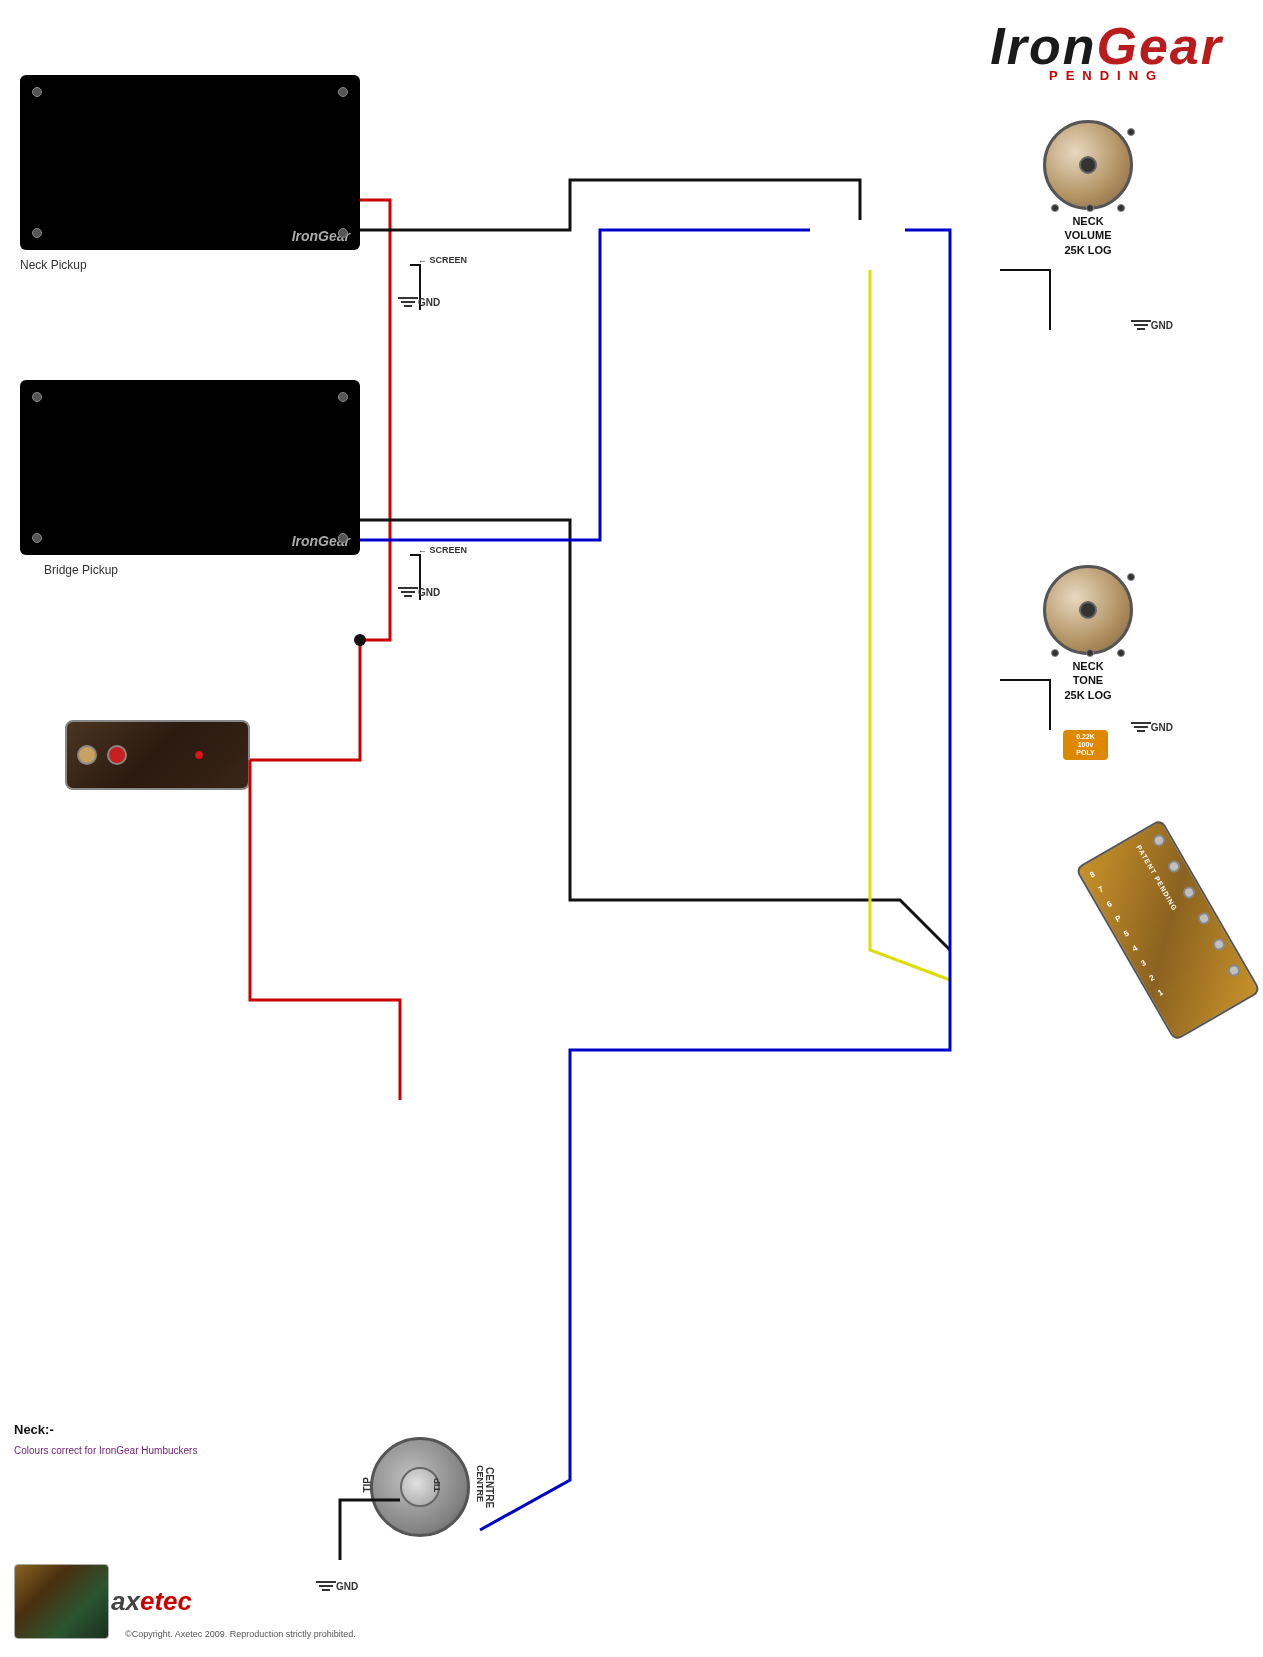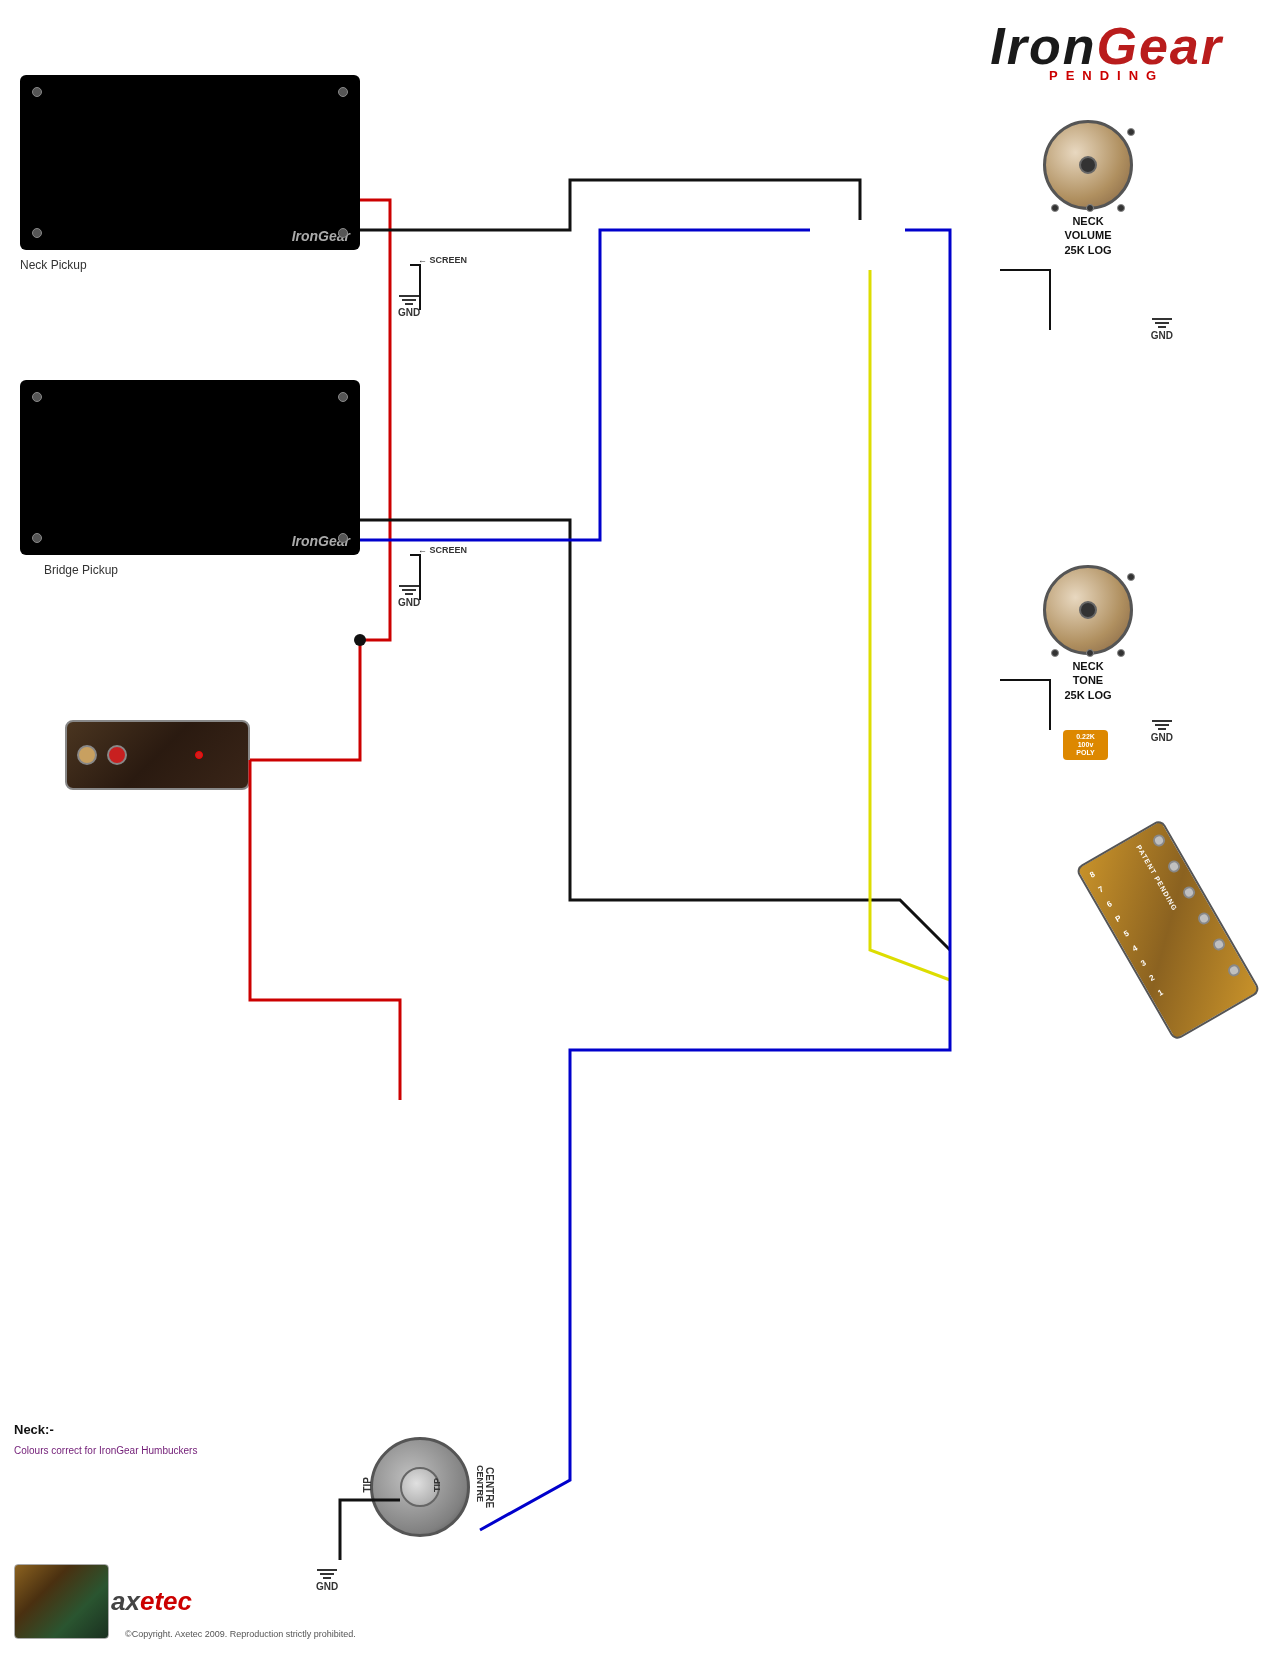--- a/index.html
+++ b/index.html
@@ -264,21 +264,20 @@
       position: absolute;
       font-size: 10px;
       font-weight: bold;
       color: #333;
     }
 
     
     .gnd-symbol {
       position: absolute;
       display: flex;
-      flex-direction: column;
       align-items: center;
     }
     .gnd-lines {
       display: flex;
       flex-direction: column;
       align-items: center;
       gap: 2px;
     }
     .gnd-line {
       background: #333;

